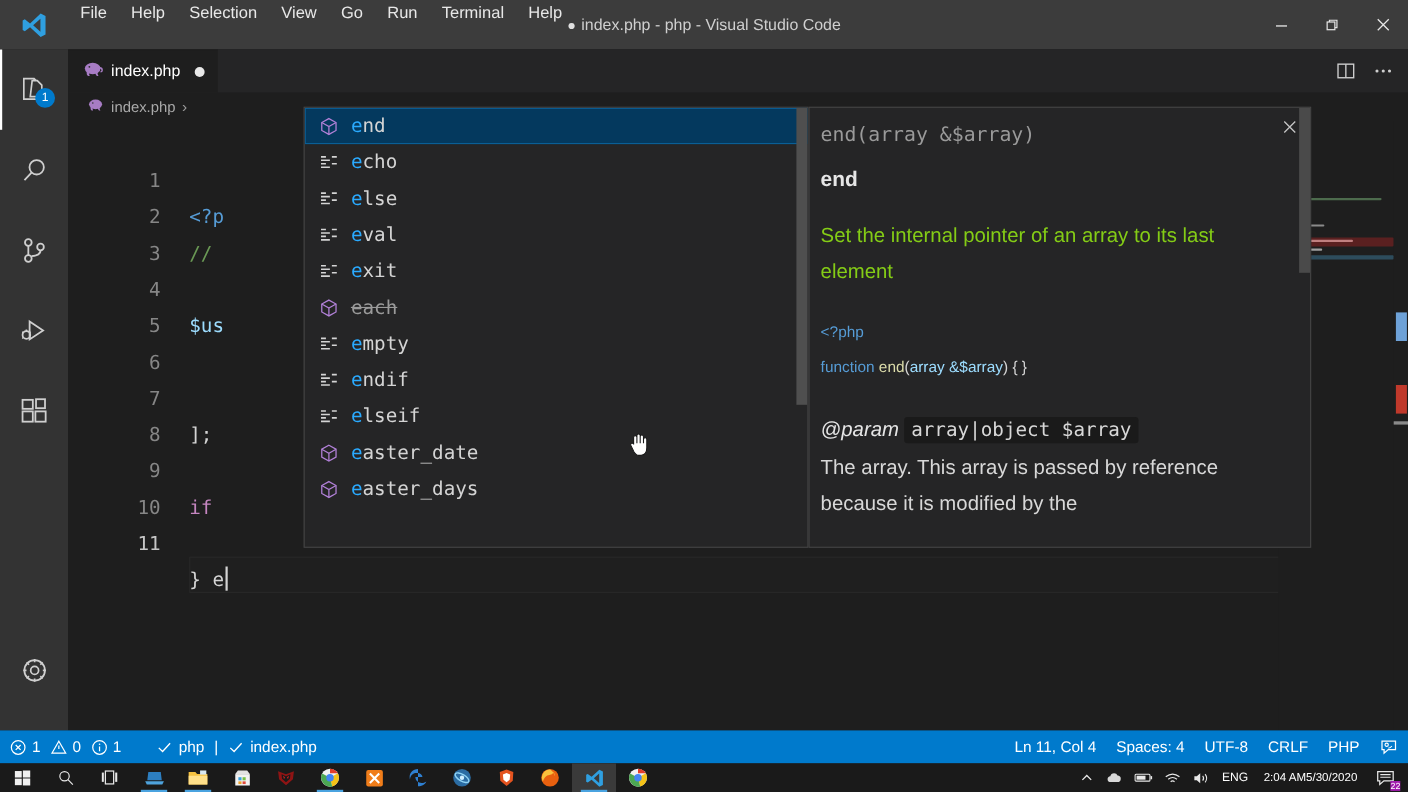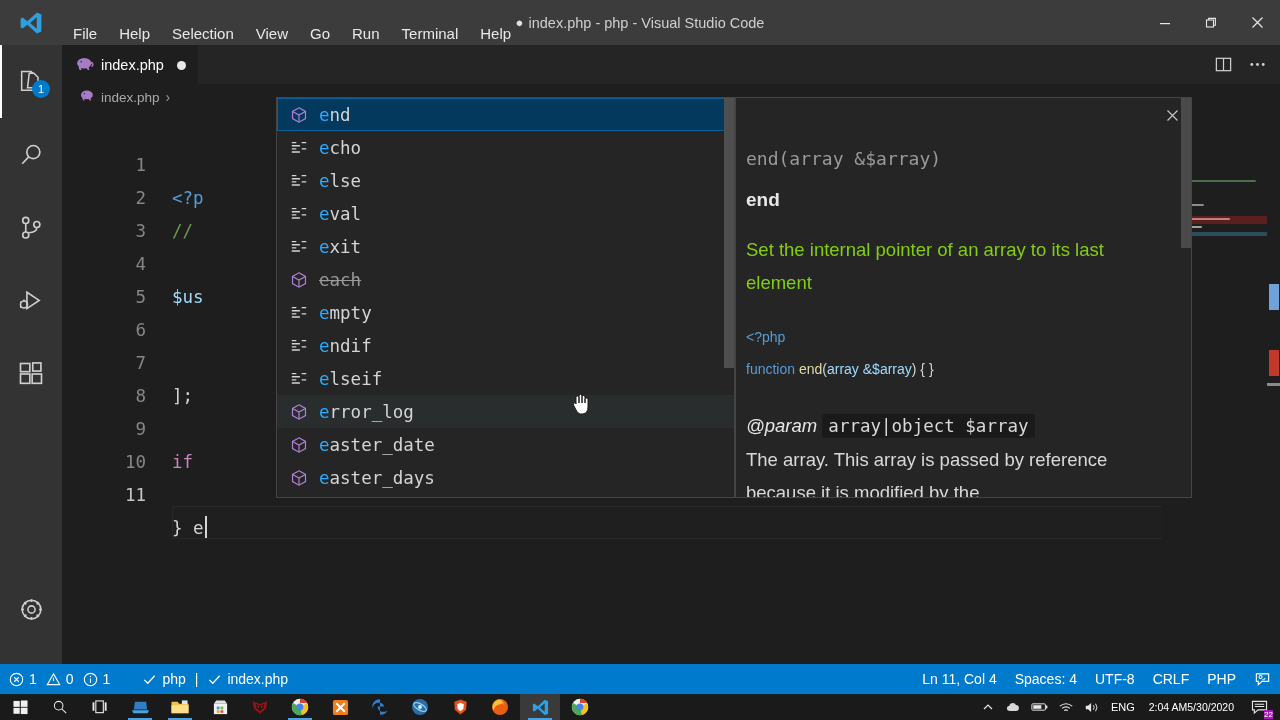--- a/index.html
+++ b/index.html
@@ -7,21 +7,21 @@
     width:1280px; height:720px; overflow:hidden;
     background:#1e1e1e; color:#cccccc;
     font-family:"Liberation Sans", sans-serif;
     -webkit-font-smoothing:antialiased;
   }
   .app { position:relative; width:1280px; height:720px; }
 
   
   .titlebar{
     position:absolute; left:0; top:0; width:1280px; height:45px;
-    background:#3c3c3c; display:flex; align-items:flex-end;
+    background:#3c3c3c; display:flex; align-items:flex-start;
   }
   .vscode-logo{ width:62px; height:45px; display:flex; align-items:center; justify-content:center; }
   .menu{ display:flex; align-items:center; gap:0px; }
   .menu-item{
     font-size:15px; color:#e8e8e8; padding:3px 11px; cursor:default; white-space:nowrap;
   }
   .title-center{
     position:absolute; left:0; right:0; top:0; height:45px;
     display:flex; align-items:center; justify-content:center;
     font-size:14.5px; color:#cfcfcf; pointer-events:none;
@@ -110,21 +110,21 @@
     position:absolute; left:673px; top:52px; width:457px; height:401px;
     background:#252526; border:1px solid #454545; overflow:hidden;
   }
   .doc-close{
     position:absolute; right:8px; top:6px; width:22px; height:22px;
     display:flex; align-items:center; justify-content:center; color:#c5c5c5;
   }
   .doc-inner{ padding:14px 18px 0 10px; }
   .doc-sig{
     font-family:"DejaVu Sans Mono", monospace; font-size:18px; color:#9a9a9a;
-    white-space:pre; margin-bottom:20px;margin-top:36px;
+    white-space:pre; margin-bottom:20px;
   }
   .doc-title{ font-size:19px; font-weight:bold; color:#e6e6e6; margin-bottom:22px; }
   .doc-desc{ font-size:18.5px; color:#84cc16; line-height:33px; margin-bottom:22px; max-width:440px; }
   .doc-code{
     font-family:Liberation Sans, sans-serif; font-size:14px; line-height:32px;
     white-space:pre; margin-bottom:24px;
   }
   .c-blue{ color:#569cd6; }
   .c-yellow{ color:#dcdcaa; }
   .c-lightblue{ color:#9cdcfe; }
@@ -470,29 +470,20 @@
       <div class="sug-row">
         <span class="sug-icon">
           <svg width="18" height="18" viewBox="0 0 20 20">
             <path d="M2 4 h5 M2 7.5 h9 M2 11 h5 M2 14.5 h9" stroke="#d4d4d4" stroke-width="1.6"></path>
             <path d="M13 4 h5 M13 11 h5" stroke="#d4d4d4" stroke-width="1.6"></path>
           </svg>
         </span>
         <span class="sug-label"><span class="hl">e</span>lseif</span>
       </div>
 
-      <div class="sug-row hovered">
-        <span class="sug-icon">
-          <svg width="18" height="18" viewBox="0 0 20 20">
-            <path d="M10 2 L17.2 6 V14 L10 18 L2.8 14 V6 Z" fill="none" stroke="#b180d7" stroke-width="1.3"></path>
-            <path d="M2.8 6 L10 10 L17.2 6 M10 10 V18" fill="none" stroke="#b180d7" stroke-width="1.3"></path>
-          </svg>
-        </span>
-        <span class="sug-label"><span class="hl">e</span>rror_log</span>
-      </div>
 
       <div class="sug-row">
         <span class="sug-icon">
           <svg width="18" height="18" viewBox="0 0 20 20">
             <path d="M10 2 L17.2 6 V14 L10 18 L2.8 14 V6 Z" fill="none" stroke="#b180d7" stroke-width="1.3"></path>
             <path d="M2.8 6 L10 10 L17.2 6 M10 10 V18" fill="none" stroke="#b180d7" stroke-width="1.3"></path>
           </svg>
         </span>
         <span class="sug-label"><span class="hl">e</span>aster_date</span>
       </div>

